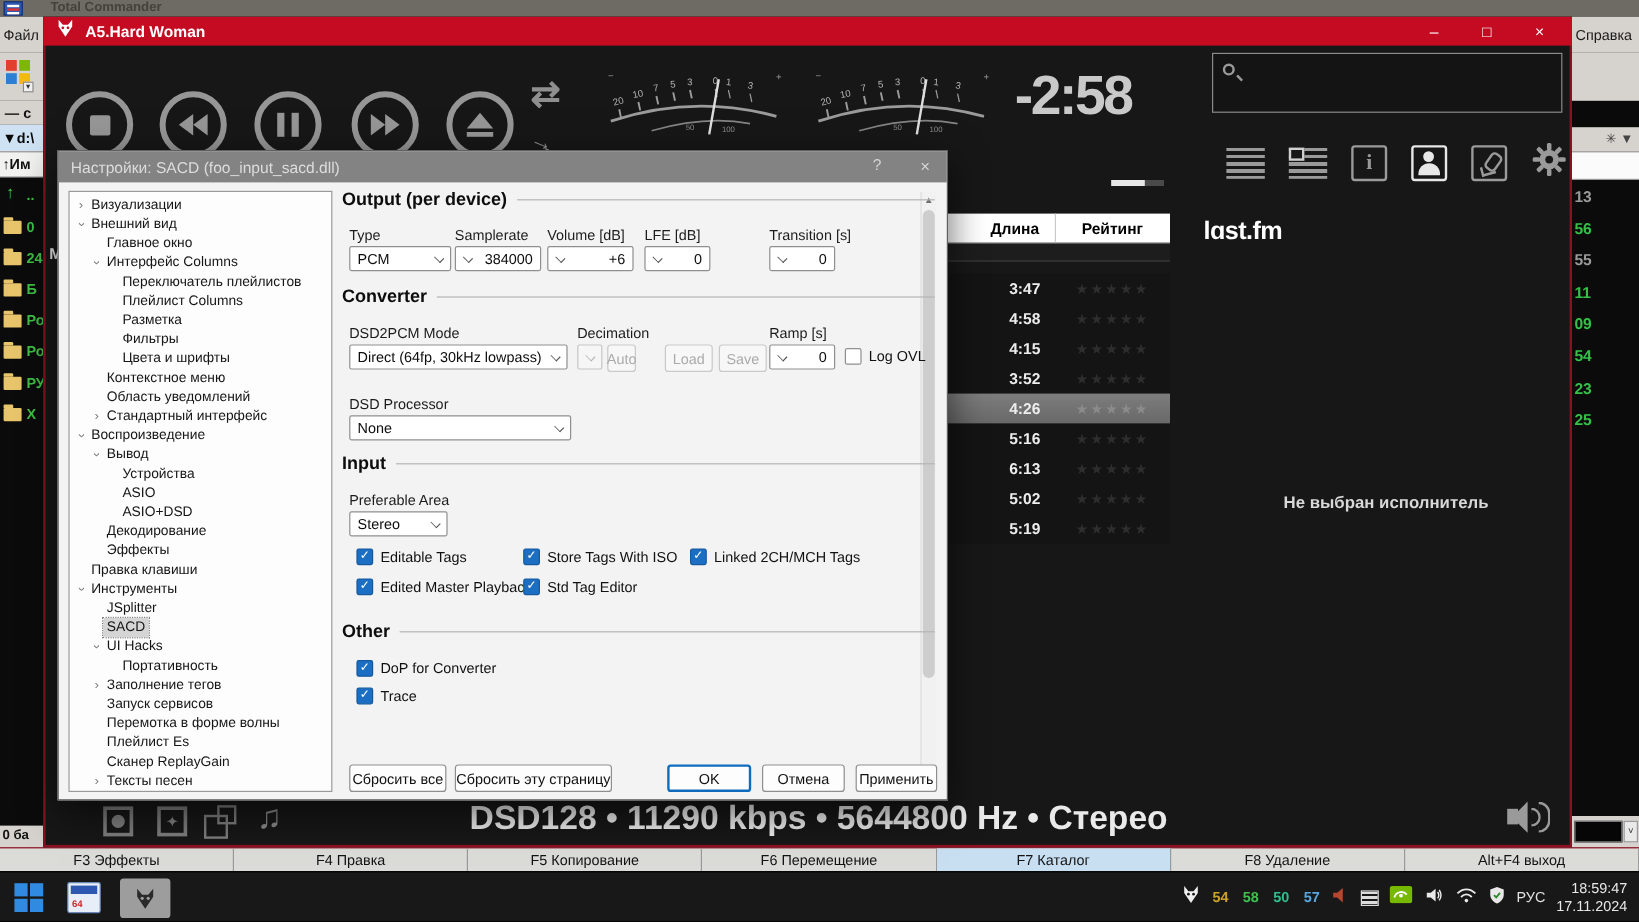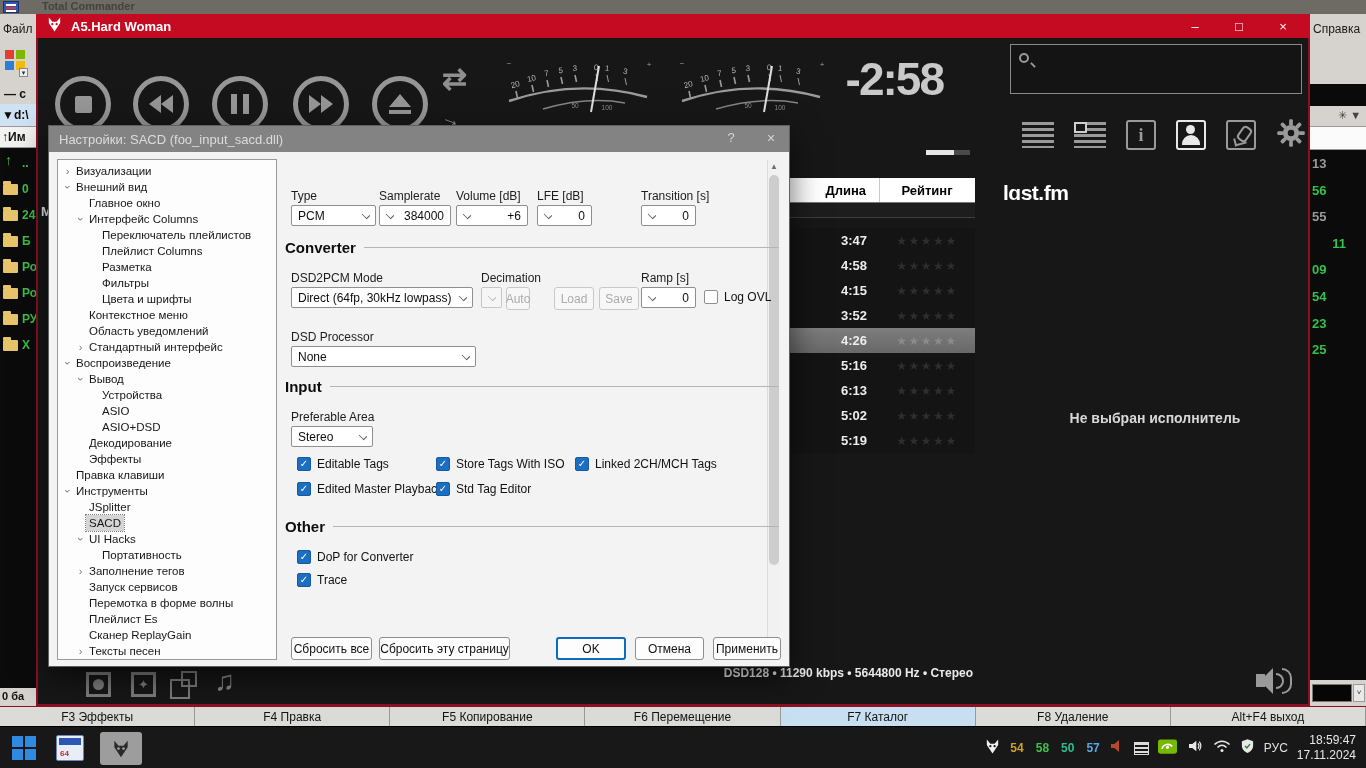--- a/index.html
+++ b/index.html
@@ -122,21 +122,21 @@
   .plen{width:92px;text-align:right;padding-right:13px;font-size:13px;font-weight:bold;color:#ededed;}
   .pstars{width:94px;text-align:center;font-size:12px;letter-spacing:1.5px;color:#2e2e2e;}
   .prow.selected .pstars{color:#8b8b8b;}
   .grpletter{position:absolute;color:#ededed;font-size:13px;font-weight:bold;}
 
   
   .lastfm{position:absolute;color:#fff;font-size:21px;font-weight:bold;letter-spacing:-0.5px;}
   .noartist{position:absolute;color:#d8d8d8;font-size:14px;font-weight:bold;text-align:center;}
 
   
-  .bstatus{position:absolute;font-size:12px;font-weight:bold;color:#eaeaea;text-align:right;}
+  .bstatus{position:absolute;font-size:28px;font-weight:bold;color:#eaeaea;text-align:right;}
   .bic{position:absolute;}
   .ic-disc{width:25px;height:25px;border:3px solid #7d7d7d;display:flex;align-items:center;justify-content:center;}
   .ic-disc i{width:11px;height:11px;border-radius:50%;background:#7d7d7d;}
   .ic-pat{width:25px;height:25px;border:3px solid #7d7d7d;color:#7d7d7d;font-size:13px;line-height:19px;text-align:center;}
   .ic-copy{position:relative;width:26px;height:26px;}
   .ic-copy::before{content:"";position:absolute;left:0;top:8px;width:16px;height:16px;border:2.5px solid #7d7d7d;}
   .ic-copy::after{content:"";position:absolute;left:11px;top:0;width:12px;height:12px;border:2.5px solid #7d7d7d;}
   .ic-notes{color:#888;font-size:28px;line-height:28px;}
 
   
@@ -256,21 +256,21 @@
   <div class="rstrip">
     <div class="tc-menu">Справка</div>
     <div class="tc-tool"></div>
     <div class="tc-starbar">✳ ▼</div>
     <div class="tc-rhead"></div>
     <div class="tc-nums">
 
     <div class="num" style="color: rgb(154, 154, 154);">13</div>
         <div class="num" style="color: rgb(53, 192, 74);">56</div>
         <div class="num" style="color: rgb(154, 154, 154);">55</div>
-        <div class="num" style="color: rgb(53, 192, 74); text-align: center;">11</div>
+        <div class="num" style="color: rgb(53, 192, 74);">11</div>
         <div class="num" style="color: rgb(53, 192, 74);">09</div>
         <div class="num" style="color: rgb(53, 192, 74);">54</div>
         <div class="num" style="color: rgb(53, 192, 74);">23</div>
         <div class="num" style="color: rgb(53, 192, 74);">25</div>
       </div>
     <div class="tc-rdark"></div>
     <div class="tc-cmd">
       <span class="fld"></span>
       <span class="dd">˅</span>
     </div>
@@ -674,20 +674,24 @@
           <span class="chev"></span>
           <span class="lbl">Тексты песен</span>
         </div>
       </div>
     <div class="vscroll">
       <span class="up">▲</span>
       <span class="thumb"></span>
       <span class="dn">▼</span>
     </div>
 
+    <div class="sec" style="top:32px">
+        <span class="t">Output (per device)</span>
+        <span class="ln"></span>
+      </div>
     <span class="flabel" style="left:242px;top:63px">Type</span>
     <span class="flabel" style="left:330px;top:63px">Samplerate</span>
     <span class="flabel" style="left:407px;top:63px">Volume [dB]</span>
     <span class="flabel" style="left:488px;top:63px">LFE [dB]</span>
     <span class="flabel" style="left:592px;top:63px">Transition [s]</span>
     <div class="combo cr" style="left:242px;top:79px;width:85px">
         <span class="val">PCM</span>
         <span class="caret"></span>
       </div>
     <div class="combo cl" style="left:330px;top:79px;width:72px">

